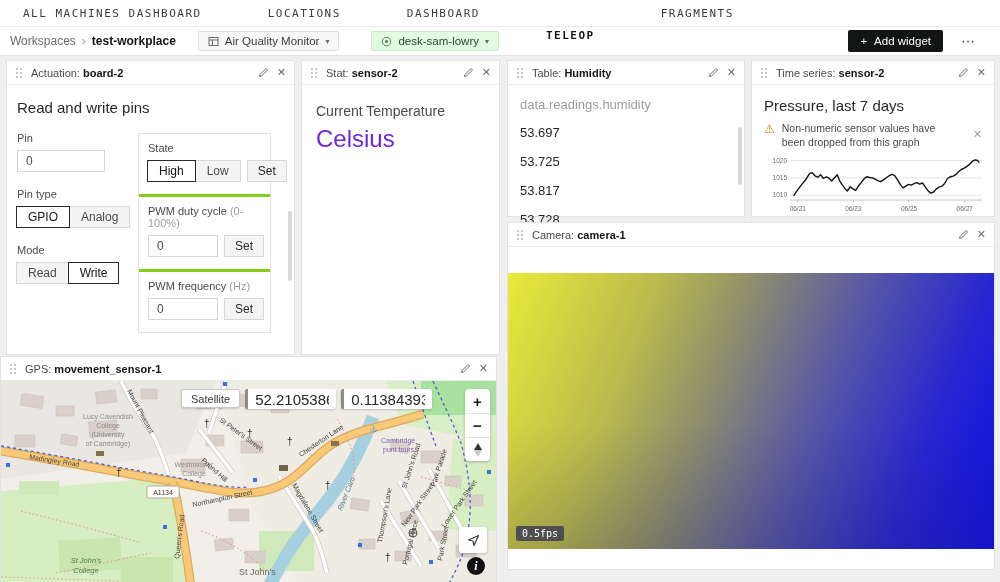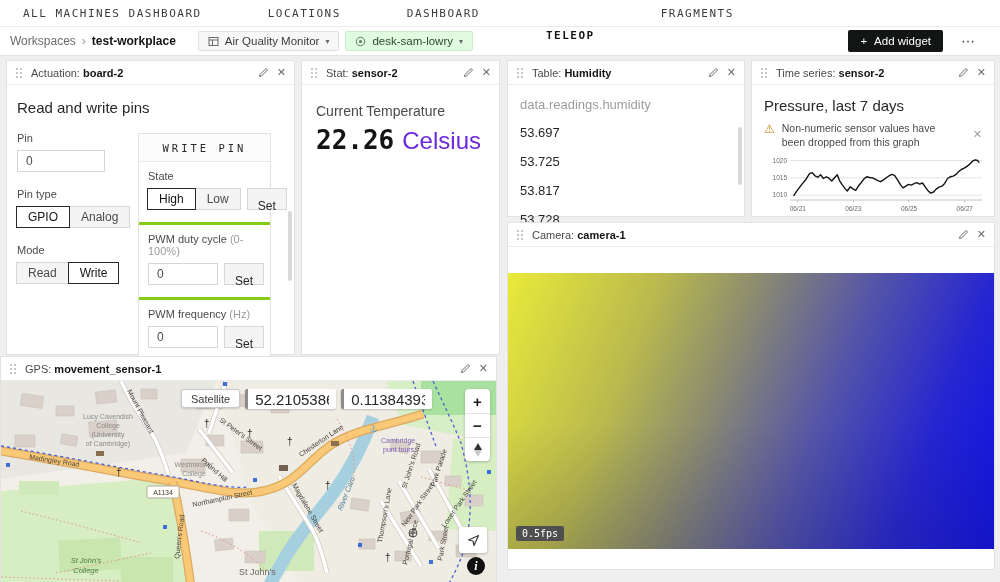--- a/index.html
+++ b/index.html
@@ -16,21 +16,21 @@
 
   
   .toolbar { height:29px; background:#fff; border-bottom:1px solid #e4e4e4;
     display:flex; align-items:center; padding:0 10px; }
   .crumb-root { font-size:12px; color:#6a6a6a; }
   .crumb-sep { font-size:12px; color:#9c9c9e; margin:0 6px; }
   .crumb-current { font-size:12px; font-weight:bold; color:#131414; }
   .pill { display:inline-flex; align-items:center; gap:6px; height:20px; padding:0 9px;
     border:1px solid #e0e0e0; background:#f7f7f8; border-radius:2px; font-size:11.5px;
     color:#3c3c3c; margin-left:22px; cursor:pointer; }
-  .pill.machine { background:#e1fae2; border-color:#cdeccd; color:#274b2a; margin-left:6px; }
+  .pill.machine { background:#e1fae2; border-color:#cdeccd; color:#274b2a; margin-left:32px; }
   .pill .chev { font-size:8px; color:#6a6a6a; }
   .toolbar-spacer { flex:1; }
   .btn-add { display:inline-flex; align-items:center; gap:7px; background:#131414; color:#fff;
     font-size:11.5px; height:22px; padding:0 12px; border:none; border-radius:2px; cursor:pointer; }
   .more { margin:0 14px 0 18px; color:#4a4a4a; font-size:14px; letter-spacing:1px; cursor:pointer; }
 
   
   .content { position:relative; height:526px; overflow:hidden; }
   .card { position:absolute; background:#fff; border:1px solid #e2e2e2; }
   .card-head { height:24px; display:flex; align-items:center; border-bottom:1px solid #ebebeb;
@@ -54,21 +54,21 @@
   .act-body { position:relative; padding:14px 10px 0 10px; height:270px; }
   .act-heading { font-size:15px; color:#282828; font-weight:400; }
   .field-label { font-size:11px; color:#4a4a4a; margin:16px 0 6px; }
   .tinput { border:1px solid #d7d7d9; background:#fff; font-size:12px; color:#4a4a4a;
     padding:3px 8px; width:88px; height:22px; font-family:"Liberation Sans", sans-serif; }
   .seg { display:inline-flex; }
   .seg .opt { font-size:12px; color:#4a4a4a; background:#f4f4f5; border:1px solid #d7d7d9;
     padding:3px 11px; margin-left:-1px; cursor:pointer; white-space:nowrap; }
   .seg .opt.sel { background:#fff; border:1px solid #282828; color:#131414; position:relative; z-index:1; }
   .btn-set { font-size:12px; color:#282828; background:#f4f4f5; border:1px solid #d7d7d9;
-    padding:10px 10px; cursor:pointer; height:22px;text-align:center; }
+    padding:3px 10px; cursor:pointer; height:22px;text-align:center; }
   .writepin { position:absolute; left:131px; top:48px; width:133px; border:1px solid #e2e2e2; background:#fff; }
   .writepin-head { font-family:"DejaVu Sans Mono", monospace; font-size:10.5px; letter-spacing:3px;
     color:#282828; text-align:center; padding:8px 0 7px; border-bottom:1px solid #e8e8e8; background:#fcfcfc; }
   .wp-sec { padding:8px 9px 12px; }
   .wp-sec + .wp-sec { border-top:3px solid #84cc16; }
   .wp-label { font-size:11px; color:#4a4a4a; margin-bottom:6px; }
   .wp-label .unit { color:#9c9c9e; }
   .wp-row { display:flex; align-items:center; justify-content:space-between; gap:6px; }
   .wp-row .tinput { width:70px; }
 
@@ -218,21 +218,20 @@
         </span>
 
         <div class="field-label">Mode</div>
         <span class="seg">
           <span class="opt">Read</span>
           <span class="opt sel">Write</span>
         </span>
 
         
         <div class="writepin">
-          <div class="writepin-head">WRITE PIN</div>
           <div class="wp-sec">
             <div class="wp-label">State</div>
             <div class="wp-row">
               <span class="seg">
                 <span class="opt sel">High</span>
                 <span class="opt">Low</span>
               </span>
               <button class="btn-set">Set</button>
             </div>
           </div>
@@ -273,21 +272,20 @@
         <span class="icon-btn">
           <svg width="11" height="11" viewBox="0 0 11 11">
               <path d="M1.5 9.5 L2 7.5 L8 1.5 L9.5 3 L3.5 9 Z" fill="none" stroke="#6a6a6a"></path>
             </svg>
         </span>
         <span class="icon-btn">✕</span>
       </div>
       <div class="stat-body">
         <div class="stat-label">Current Temperature</div>
         <div class="stat-value-row">
-          <span class="stat-value">22.26</span>
           <span class="stat-unit">Celsius</span>
         </div>
       </div>
     </section>
 
     <section class="card tablew">
       <div class="card-head">
         <span class="drag">
           <svg width="8" height="12" viewBox="0 0 8 12">
               <g fill="#b5b5b5">

